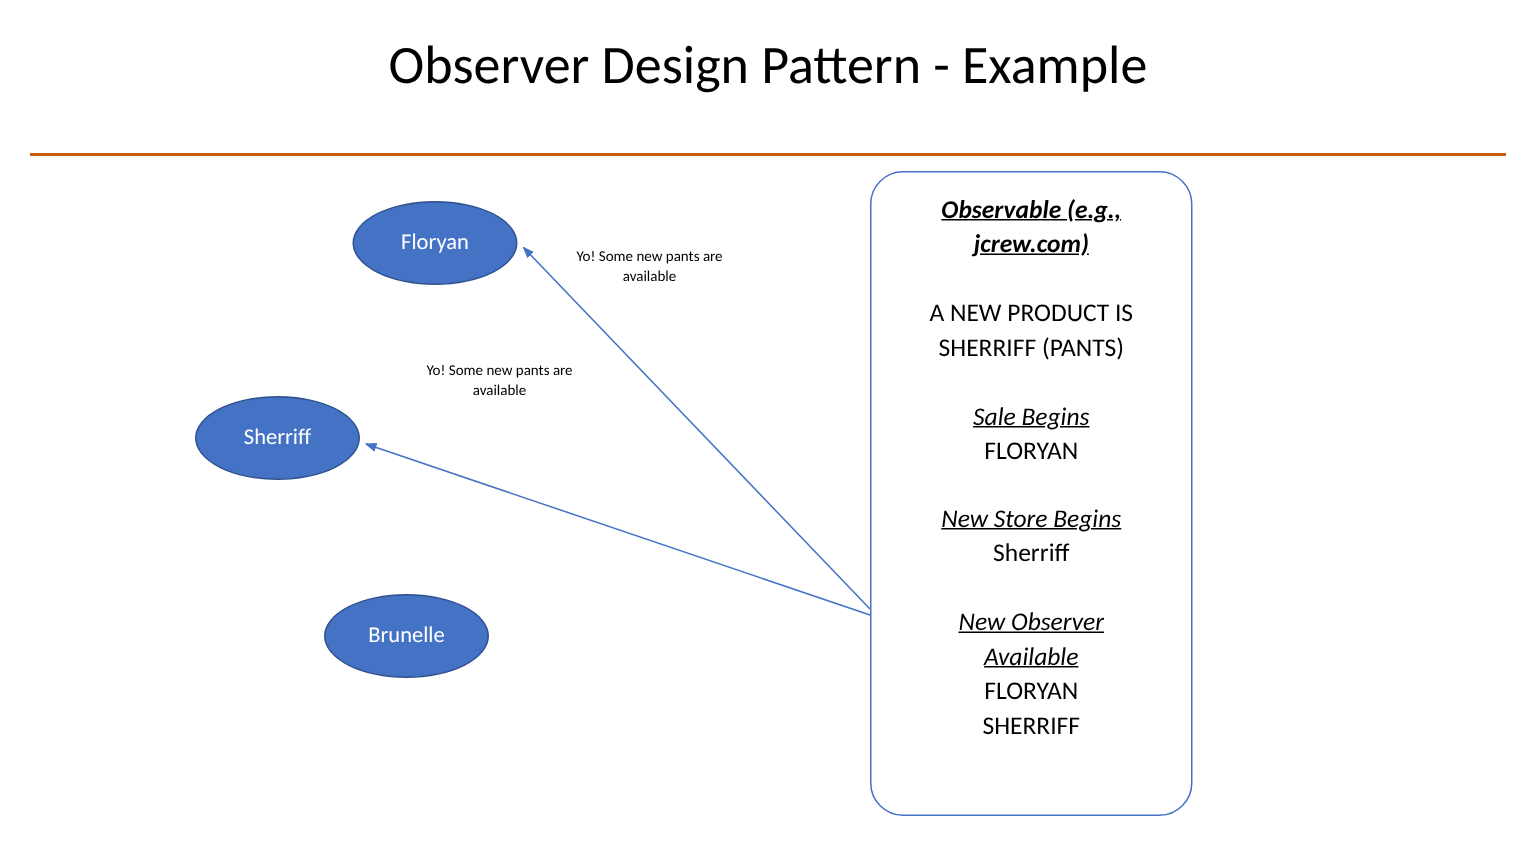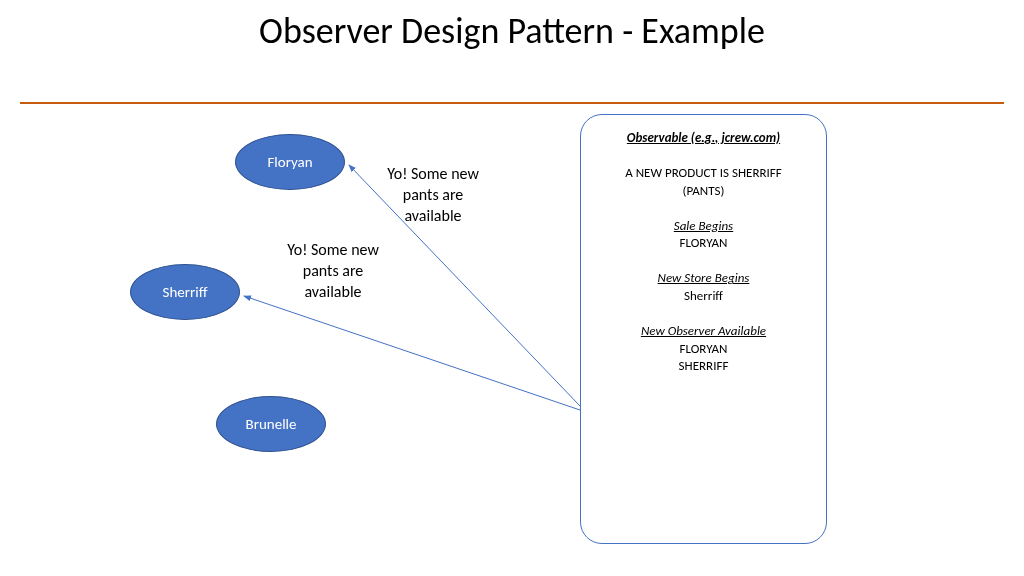--- a/index.html
+++ b/index.html
@@ -9,21 +9,21 @@
       background: #fff;
       font-family: Calibri, Arial, sans-serif;
       position: relative;
       overflow: hidden;
     }
     .title {
       text-align: center;
       font-size: 36px;
       color: #000;
       font-weight: 400;
-      padding-top: 10px;
+      padding-top: 22px;
       line-height: 1.2;
     }
     .divider {
       position: absolute;
       top: 102px;
       left: 20px;
       right: 20px;
       height: 2px;
       background: #c55a11;
     }
@@ -36,44 +36,44 @@
       align-items: center;
       justify-content: center;
       color: #fff;
       font-size: 15px;
     }
     .ellipse-floryan { left: 235px; top: 134px; width: 110px; height: 56px; }
     .ellipse-sherriff { left: 130px; top: 264px; width: 110px; height: 56px; }
     .ellipse-brunelle { left: 216px; top: 396px; width: 110px; height: 56px; }
     .msg {
       position: absolute;
-      font-size: 16px;
+      font-size: 10px;
       color: #000;
       text-align: center;
       line-height: 1.3;
     }
     .msg1 { left: 378px; top: 164px; width: 110px; }
     .msg2 { left: 278px; top: 240px; width: 110px; }
     .svg-arrows {
       position: absolute;
       top: 0; left: 0;
       width: 1024px; height: 576px;
       pointer-events: none;
     }
     .box {
       position: absolute;
       left: 580px;
       top: 114px;
-      width: 247px;
+      width: 215px;
       height: 430px;
       border: 1.5px solid #4472c4;
       border-radius: 22px;
       text-align: center;
       padding: 14px 26px;
-      font-size: 13px;
+      font-size: 17px;
       color: #000;
       line-height: 1.35;
     }
     .box .heading {
       font-weight: bold;
       font-style: italic;
       text-decoration: underline;
     }
     .box .subheading {
       font-style: italic;

